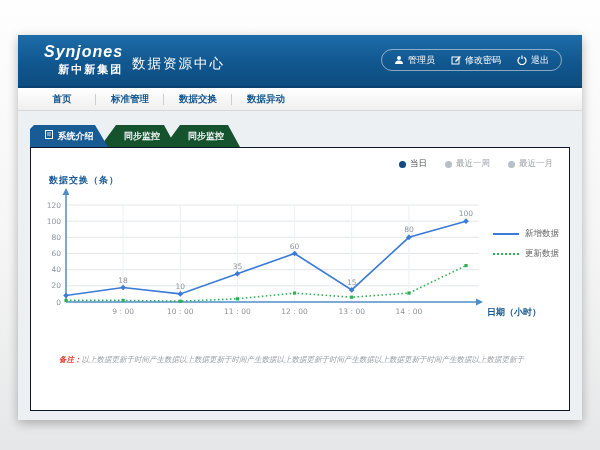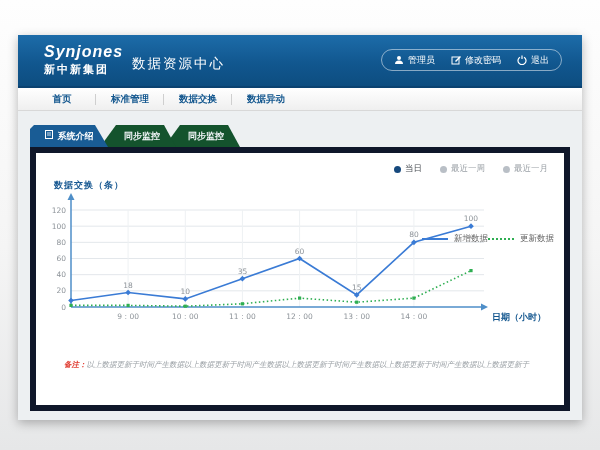--- a/index.html
+++ b/index.html
@@ -9,21 +9,21 @@
 
   .window { position:absolute; left:18px; top:35px; width:564px; height:385px;
     background:#fff; box-shadow:0 3px 10px rgba(0,0,0,.28); }
 
   
   .header { position:relative; height:53px;
     background:linear-gradient(180deg,#1d6ca9 0%,#11578f 55%,#0d4d80 100%);
     border-bottom:2px solid #0b4271; }
   .logo { position:absolute; left:26px; top:8px; color:#fff; line-height:1.1; }
   .logo-primary { font-size:16px; font-weight:bold; font-style:italic; letter-spacing:1px; }
-  .logo-secondary { font-size:11px; font-weight:bold; letter-spacing:2px; margin-top:2px; }
+  .logo-secondary { font-size:11px; font-weight:bold; letter-spacing:2px; margin-top:2px;text-align:right; }
   .header-title { position:absolute; left:114px; top:20px; color:#fff;
     font-size:13.5px; letter-spacing:2px; }
   .header-actions { position:absolute; right:20px; top:14px; height:22px;
     display:flex; align-items:center; gap:16px; padding:0 12px;
     border:1px solid rgba(255,255,255,.5); border-radius:12px;
     color:#fff; font-size:9px; }
   .header-action { display:flex; align-items:center; gap:4px; cursor:pointer; white-space:nowrap;justify-content:center; }
   .header-action svg { display:block; }
 
   
@@ -40,38 +40,38 @@
 
   .tabs { display:flex; height:22px; position:relative; }
   .tab { height:22px; line-height:22px; color:#fff; font-size:9px; font-weight:bold;
     cursor:pointer; display:flex; align-items:center; justify-content:center; gap:5px; }
   .tab-active { width:78px; background:#195c95; z-index:3;
     clip-path:polygon(0 100%, 0 4px, 4px 0, calc(100% - 13px) 0, 100% 100%); }
   .tab-inactive { width:76px; background:#14532d; color:#f4f7fa; z-index:2; padding-left:8px;
     clip-path:polygon(16px 0, calc(100% - 12px) 0, 100% 100%, 0 100%); margin-left:-8px; }
   .tab-inactive + .tab-inactive { z-index:1; margin-left:-12px; }
 
-  .panel { position:relative; height:264px; background:#fff; border:6px solid #0f172a; }
+  .panel { position:relative; height:264px; background:#fff; border:1px solid #0f172a; }
 
   .filters { position:absolute; top:10px; right:16px; display:flex; gap:18px;
     align-items:center; font-size:8.5px; color:#9aa0a6; z-index:4; }
   .filter { display:flex; align-items:center; gap:4px; cursor:pointer; }
   .filter-dot { width:7px; height:7px; border-radius:50%; background:#b9bfc6; }
   .filter-selected { color:#4a4f55; }
   .filter-selected .filter-dot { background:#16497d; }
 
   .y-axis-title { position:absolute; left:18px; top:26px; font-size:9px; font-weight:bold;
     color:#1a5a93; letter-spacing:1px; z-index:4; }
 
   .chart-svg { position:absolute; left:0; top:38px; width:538px; height:158px; z-index:1; }
   .tk { font-family:"DejaVu Sans",sans-serif; font-size:7.5px; fill:#8d9399; }
   .axlab { font-family:"Liberation Sans",sans-serif; font-size:9px; font-weight:bold; fill:#14578f; }
 
   .chart-legend { position:absolute; right:10px; top:80px; display:flex;
-    flex-direction:row; gap:0; font-size:8.5px; color:#666; z-index:4; }
+    flex-direction:column; gap:8px; font-size:8.5px; color:#666; z-index:4; }
   .legend-item { display:flex; align-items:center; gap:6px; white-space:nowrap; }
   .legend-line { width:26px; height:0; border-top:2px solid #888; }
 
   .note { position:absolute; left:28px; right:12px; top:207px; font-size:7.5px;
     color:#9aa0a5; white-space:nowrap; overflow:hidden; z-index:4;font-style:italic; }
   .note-prefix { color:#e03c31; font-weight:bold; }
 </style>
 </head>
 <body>
 

